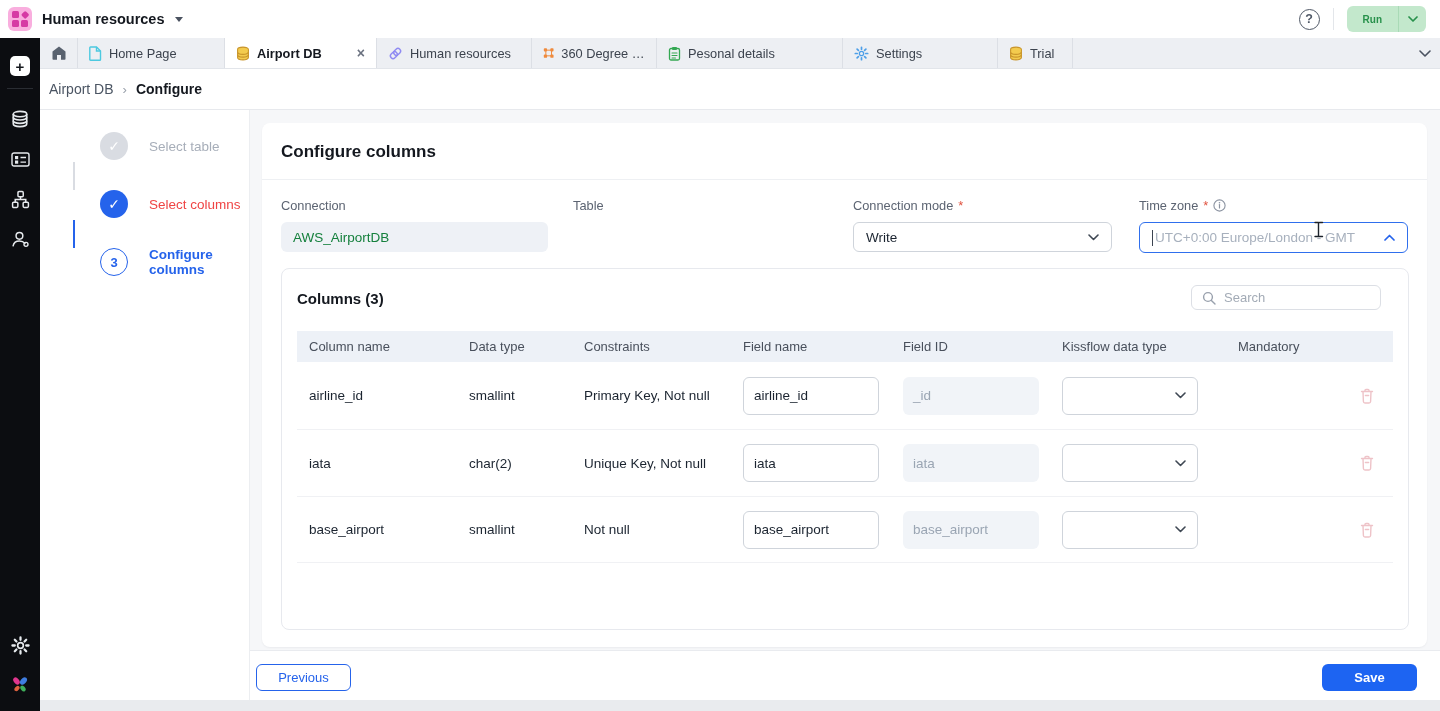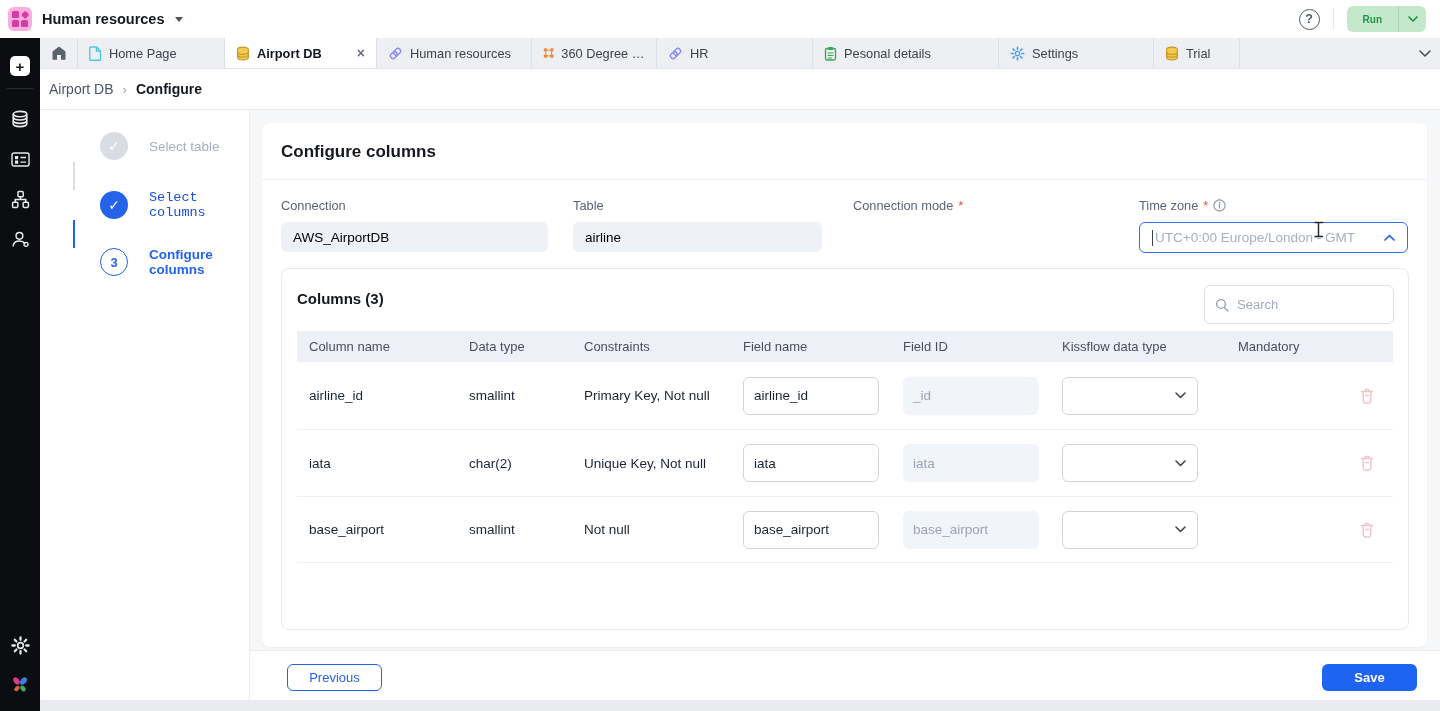--- a/index.html
+++ b/index.html
@@ -47,63 +47,63 @@
   
   .stepper { position:absolute; left:40px; top:110px; width:210px; height:590px; background:#fff; border-right:1px solid #eceef1; }
   .step { position:absolute; left:0; display:flex; align-items:center; }
   .step .circ { width:28px; height:28px; border-radius:50%; display:flex; align-items:center; justify-content:center; font-size:13px; flex:0 0 auto; }
   .step .lbl { margin-left:21px; font-size:13.5px; }
   .circ.done-muted { background:#d9dce2; color:#fff; }
   .circ.done-blue { background:#2563eb; color:#fff; }
   .circ.current { background:#fff; border:1.5px solid #2563eb; color:#2563eb; font-weight:bold; }
   .circ .chk { font-size:14px; font-weight:bold; }
   .lbl.muted { color:#a7aeb9; }
-  .lbl.dark { color:#1d4ed8;font-family:Liberation Mono, monospace; }
+  .lbl.dark { color:#ef4444; }
   .lbl.blue { color:#2563eb; font-weight:bold; }
   .conn-line { position:absolute; left:33px; width:1.5px; }
   .conn-line.gray { background:#d9dce2; }
   .conn-line.blue { background:#2563eb; }
 
   
   .main-bg { position:absolute; left:250px; top:110px; width:1190px; height:601px; background:#f6f7f9; }
   .panel { position:absolute; left:12px; top:13px; width:1165px; height:524px; background:#fff; border-radius:8px; box-shadow:0 1px 2px rgba(20,25,40,.05); }
   .panel-title { position:absolute; left:19px; top:19px; font-size:17px; font-weight:bold; color:#14181f; }
   .panel-hr { position:absolute; left:0; top:56px; width:100%; height:1px; background:#eef0f3; }
 
   .field { position:absolute; top:75px; }
   .field .flabel { font-size:12.8px; color:#5c6472; display:flex; align-items:center; gap:5px; }
   .req { color:#e0523f; }
   .fbox { margin-top:9px; height:30px; border-radius:6px; display:flex; align-items:center; padding:0 12px; font-size:13.5px; }
-  .fbox.readonly { background:#eef1f6; color:#000000; }
+  .fbox.readonly { background:#eef1f6; color:#15803d; }
   .fbox.select { background:#fff; border:1px solid #cfd4db; color:#1b2430; justify-content:space-between; }
   .fbox.tz { background:#fff; border:1.6px solid #2f6fed; color:#a7b0bd; justify-content:space-between; height:31px; position:relative; }
   .tz-caret { width:1px; height:16px; background:#3b4350; margin-right:2px; flex:0 0 auto; }
   .tz-ph { flex:1; overflow:hidden; white-space:nowrap; }
 
   
   .colcard { position:absolute; left:19px; top:145px; width:1128px; height:362px; border:1px solid #e7e9ee; border-radius:8px; background:#fff; }
   .colcard-title { position:absolute; left:15px; top:21px; font-size:15px; font-weight:bold; color:#14181f; }
-  .searchbox { position:absolute; right:14px; top:16px; width:190px; height:39px; border:1px solid #dcdfe5; border-radius:6px; display:flex; align-items:center; padding:0 10px; gap:8px; background:#fff; }
+  .searchbox { position:absolute; right:27px; top:16px; width:190px; height:25px; border:1px solid #dcdfe5; border-radius:6px; display:flex; align-items:center; padding:0 10px; gap:8px; background:#fff; }
   .searchbox .sph { font-size:13px; color:#a3abb6; }
 
   .grid-row { display:grid; grid-template-columns:160px 115px 159px 160px 159px 176px 103px 1fr; align-items:center; padding-left:12px; }
   .thead { position:absolute; left:15px; top:62px; width:1096px; height:31px; background:#edf1f7; font-size:13px; color:#49505c; }
   .trow { position:absolute; left:15px; width:1096px; height:67px; font-size:13.5px; color:#1b2430; }
   .trow.r2 { border-top:1px solid #f0f1f4; }
   .trow.r3 { border-top:1px solid #f0f1f4; border-bottom:1px solid #f0f1f4; }
   .cell-input { width:136px; height:38px; border:1px solid #cfd4db; border-radius:6px; padding:0 10px; font-size:13.5px; color:#1b2430; font-family:inherit; background:#fff; }
   .cell-dis { width:136px; height:38px; background:#f1f4f8; border:none; border-radius:6px; padding:0 10px; font-size:13.5px; color:#9aa5b3; display:flex; align-items:center; }
   .cell-select { width:136px; height:38px; background:#fff; border:1px solid #cfd4db; border-radius:6px; display:flex; align-items:center; justify-content:flex-end; padding:0 11px; }
   .toggle { width:29px; height:16px; border-radius:9px; background:#b9e3c3; position:relative; margin-left:16px; }
   .toggle .knob { position:absolute; right:1.5px; top:1.5px; width:13px; height:13px; border-radius:50%; background:#fff; }
   .trash { display:flex; justify-content:center; }
 
   
   .footer { position:absolute; left:250px; top:650px; width:1190px; height:50px; background:#fff; border-top:1px solid #e9ebef; }
-  .btn-prev { position:absolute; left:37px; top:13px; width:95px; height:27px; background:#fff; border:1px solid #2563eb; border-radius:6px; color:#2563eb; font-size:13px; display:flex; align-items:center; justify-content:center; }
+  .btn-prev { position:absolute; left:6px; top:13px; width:95px; height:27px; background:#fff; border:1px solid #2563eb; border-radius:6px; color:#2563eb; font-size:13px; display:flex; align-items:center; justify-content:center; }
   .btn-save { position:absolute; right:23px; top:13px; width:95px; height:27px; background:#1d64f2; border:none; border-radius:6px; color:#fff; font-size:13px; font-weight:bold; display:flex; align-items:center; justify-content:center; }
   .bottom-strip { position:absolute; left:40px; top:700px; width:1400px; height:11px; background:#e9ebee; }
 
   .cursor-ibeam { position:absolute; left:1313px; top:221px; z-index:50; }
 </style>
 </head>
 <body>
 
 <div id="app">
 
@@ -171,29 +171,20 @@
       <svg width="14" height="14" viewBox="0 0 14 14">
           <path d="M3.5 3.5h7v7h-7z" fill="none" stroke="#ef8a3c" stroke-width="1.2"></path>
           <rect x="1" y="1" width="4" height="4" rx="1.2" fill="#ef8a3c"></rect>
           <rect x="9" y="1" width="4" height="4" rx="1.2" fill="#ef8a3c"></rect>
           <rect x="1" y="9" width="4" height="4" rx="1.2" fill="#ef8a3c"></rect>
           <rect x="9" y="9" width="4" height="4" rx="1.2" fill="#ef8a3c"></rect>
         </svg>
       <span class="tlabel">360 Degree Fee...</span>
     </div>
 
-    <div class="tab" style="width:157px">
-      <svg width="15" height="15" viewBox="0 0 16 16">
-          <g transform="rotate(-45 8 8)" fill="none" stroke="#8f8af2" stroke-width="1.5">
-            <rect x="1.5" y="5.2" width="8" height="5.6" rx="2.8"></rect>
-            <rect x="6.5" y="5.2" width="8" height="5.6" rx="2.8"></rect>
-          </g>
-        </svg>
-      <span class="tlabel">HR</span>
-    </div>
 
 
     <div class="tab" style="width:187px">
       <svg width="13" height="15" viewBox="0 0 13 15">
           <rect x="1.5" y="2.5" width="10" height="11.5" rx="1.5" fill="none" stroke="#34a853" stroke-width="1.3"></rect>
           <rect x="4" y="1" width="5" height="3" rx="1" fill="#34a853"></rect>
           <path d="M4 7h5M4 9.5h5M4 12h3.5" stroke="#34a853" stroke-width="1.1" stroke-linecap="round"></path>
         </svg>
       <span class="tlabel">Pesonal details</span>
     </div>
@@ -201,21 +192,21 @@
     <div class="tab" style="width:156px">
       <svg width="15" height="15" viewBox="0 0 16 16">
           <circle cx="8" cy="8" r="2.3" fill="none" stroke="#4d9fe8" stroke-width="1.4"></circle>
           <g stroke="#4d9fe8" stroke-width="1.8" stroke-linecap="round">
             <path d="M8 1.4v2M8 12.6v2M1.4 8h2M12.6 8h2M3.3 3.3l1.4 1.4M11.3 11.3l1.4 1.4M12.7 3.3l-1.4 1.4M4.7 11.3l-1.4 1.4"></path>
           </g>
         </svg>
       <span class="tlabel">Settings</span>
     </div>
 
-    <div class="tab" style="width:87px">
+    <div class="tab" style="width:76px">
       <svg width="14" height="15" viewBox="0 0 14 15">
           <ellipse cx="7" cy="3.4" rx="5.4" ry="2.3" fill="#f3cb4e" stroke="#c9952b" stroke-width="1.1"></ellipse>
           <path d="M1.6 3.4v8.2c0 1.3 2.4 2.3 5.4 2.3s5.4-1 5.4-2.3V3.4" fill="#f3cb4e" stroke="#c9952b" stroke-width="1.1"></path>
           <path d="M1.6 6.1c0 1.3 2.4 2.3 5.4 2.3s5.4-1 5.4-2.3M1.6 8.8c0 1.3 2.4 2.3 5.4 2.3s5.4-1 5.4-2.3" fill="none" stroke="#c9952b" stroke-width="1.1"></path>
         </svg>
       <span class="tlabel">Trial</span>
     </div>
 
     <div class="tab-chevron">
       <svg width="12" height="7" viewBox="0 0 12 7">
@@ -308,26 +299,31 @@
     <div class="panel">
       <div class="panel-title">Configure columns</div>
       <div class="panel-hr"></div>
 
       <div class="field" style="left:19px; width:267px;">
         <div class="flabel">Connection</div>
         <div class="fbox readonly">AWS_AirportDB</div>
       </div>
       <div class="field" style="left:311px; width:249px;">
         <div class="flabel">Table</div>
-        <div class="fbox readonly">airline</div>
       </div>
       <div class="field" style="left:591px; width:259px;">
         <div class="flabel">
           <span>Connection mode</span>
           <span class="req">*</span>
+        </div>
+        <div class="fbox select">
+          <span>Write</span>
+          <svg width="11" height="7" viewBox="0 0 11 7">
+              <path d="M1 1l4.5 4.5L10 1" fill="none" stroke="#3f4854" stroke-width="1.6" stroke-linecap="round" stroke-linejoin="round"></path>
+            </svg>
         </div>
       </div>
       <div class="field" style="left:877px; width:269px;">
         <div class="flabel">
           <span>Time zone</span>
           <span class="req">*</span>
           <svg width="13" height="13" viewBox="0 0 13 13">
               <circle cx="6.5" cy="6.5" r="5.6" fill="none" stroke="#8b93a1" stroke-width="1.1"></circle>
               <path d="M6.5 5.6v3.4" stroke="#8b93a1" stroke-width="1.2" stroke-linecap="round"></path>
               <circle cx="6.5" cy="3.7" r=".8" fill="#8b93a1"></circle>

